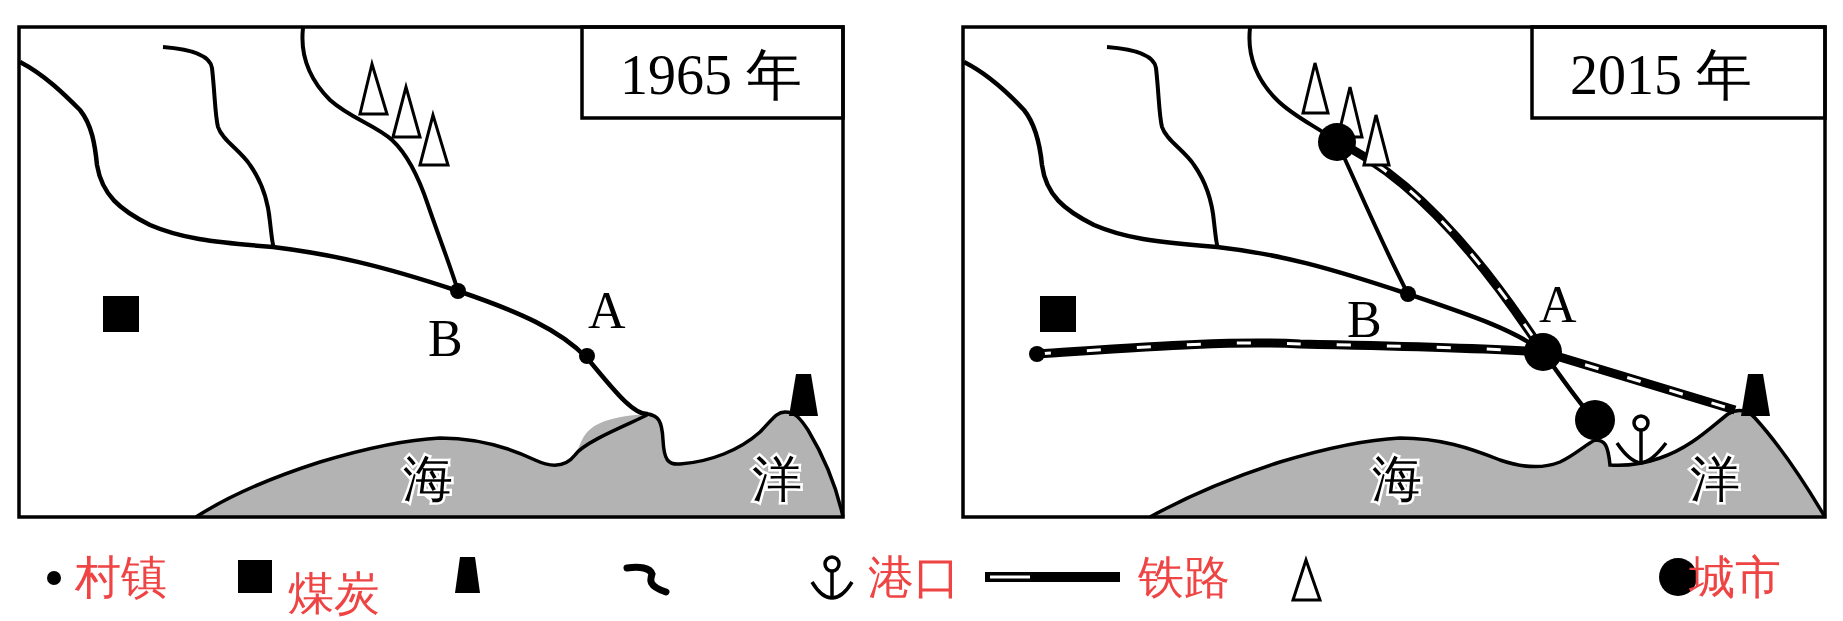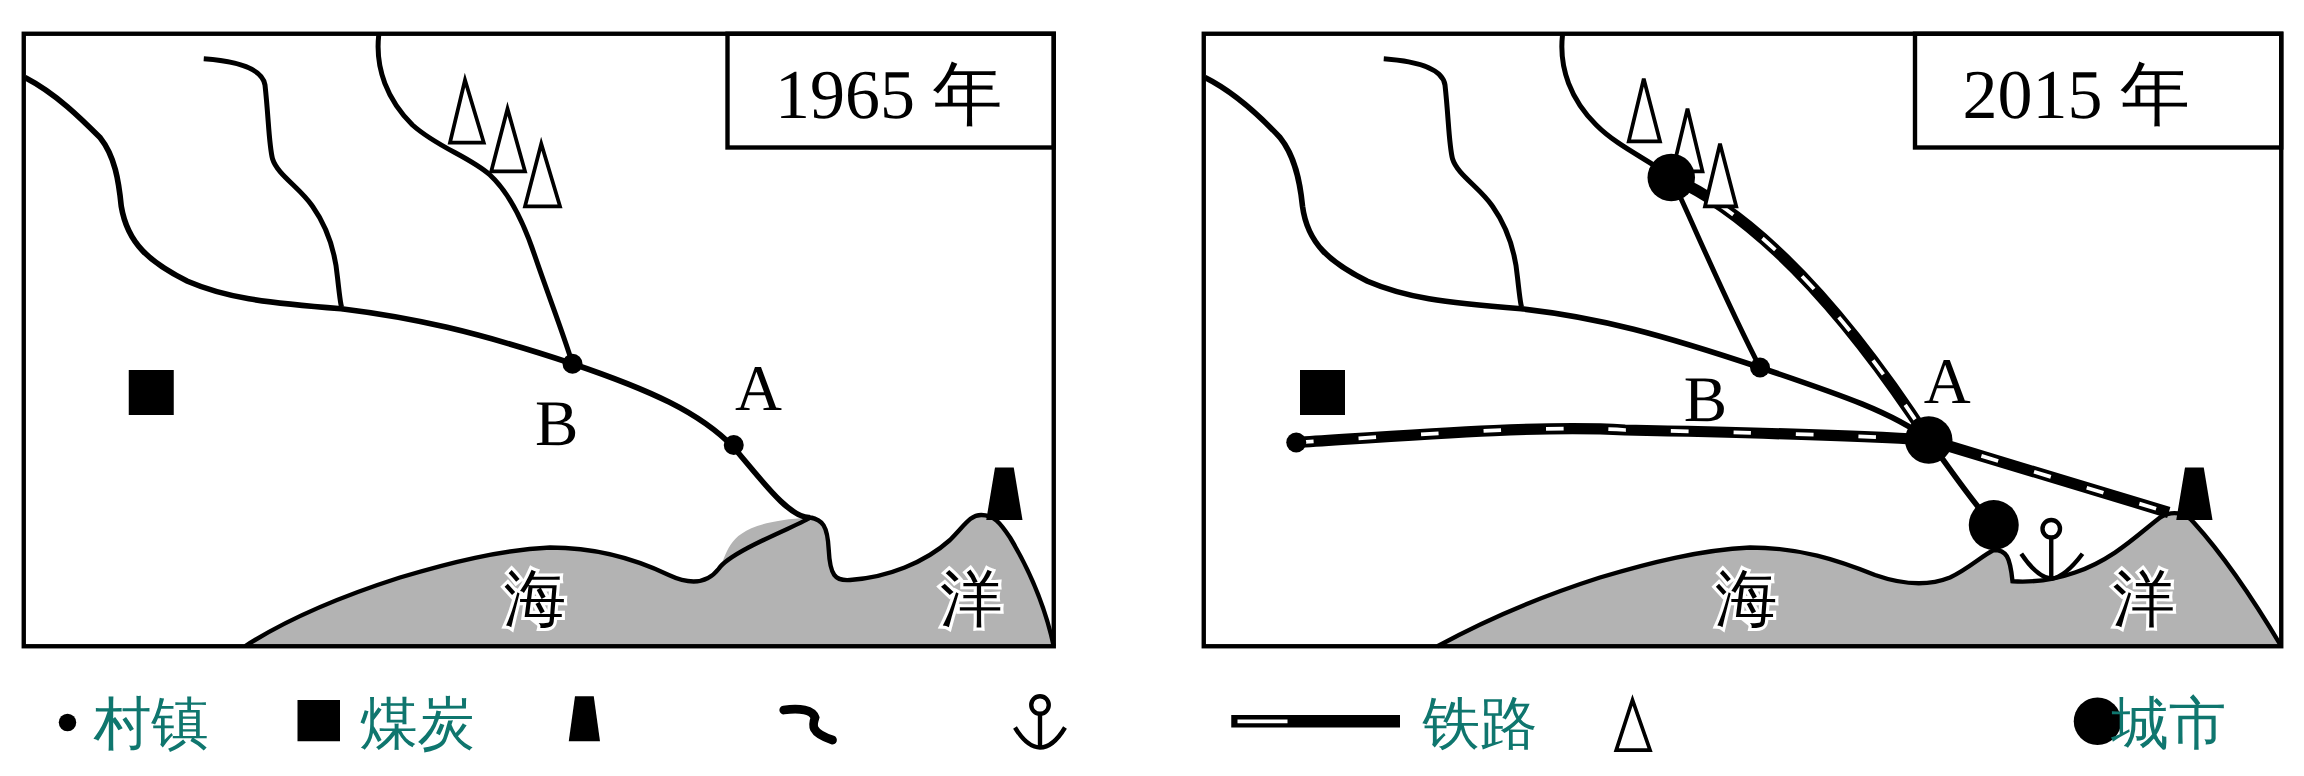--- a/index.html
+++ b/index.html
@@ -2,21 +2,21 @@
 <html><head>
 <meta charset="utf-8">
 <style>
   html, body { margin:0; padding:0; background:#ffffff; }
   body { width:1843px; height:621px; position:relative; overflow:hidden; font-family:"DejaVu Serif","Liberation Serif",serif; }
   svg { position:absolute; left:0; top:0; }
   .lbl { font-family:"Liberation Serif","DejaVu Serif",serif; fill:#000; }
   .yr { font-family:"Liberation Serif","DejaVu Serif",serif; fill:#000; font-size:56px; }
   .sea-lbl { font-family:"DejaVu Sans","Liberation Sans",sans-serif; font-size:50px; fill:#000; stroke:#fff; stroke-width:5px; paint-order:stroke; }
   .legend { position:absolute; left:0; top:540px; width:1843px; height:80px; }
-  .lg-text { position:absolute; top:10px; font-family:Liberation Sans, sans-serif; font-size:46px; line-height:56px; color:#0f766e; white-space:nowrap; }
+  .lg-text { position:absolute; top:10px; font-family:Liberation Serif, serif; font-size:46px; line-height:56px; color:#ef4444; white-space:nowrap; }
 </style>
 </head>
 <body>
 
 <svg width="1843" height="540" viewBox="0 0 1843 540">
 
   <g>
 
     <path d="M196,517 C230,495 270,478 320,462 C360,450 400,440 440,438 C480,438 510,448 535,460 C550,467 565,468 575,455 C585,440 578,418 648,414 L650,412 C658,416 662,420 663,440 C664,460 668,465 680,464 C710,462 740,450 760,432 C772,420 776,412 785,412 C795,412 800,418 808,430 C820,450 835,480 843,517 Z" fill="#b3b3b3" stroke="none"></path>
     <path d="M196,517 C230,495 270,478 320,462 C360,450 400,440 440,438 C480,438 510,448 535,460 C550,467 565,468 575,455 C585,440 645,418 648,414 C658,416 662,420 663,440 C664,460 668,465 680,464 C710,462 740,450 760,432 C772,420 776,412 785,412 C795,412 800,418 808,430 C820,450 835,480 843,517" fill="none" stroke="#000" stroke-width="3.5"></path>
@@ -110,16 +110,17 @@
       <path d="M812,582 C818,592 825,598 832,598 C839,598 846,592 852,582"></path>
     </g>
     <g>
       <line x1="985" y1="577" x2="1120" y2="577" stroke="#000" stroke-width="10"></line>
       <line x1="990" y1="577" x2="1030" y2="577" stroke="#fff" stroke-width="3"></line>
     </g>
     <polygon points="1306,560 1293,600 1320,600" fill="#fff" stroke="#000" stroke-width="3"></polygon>
     <circle cx="1678" cy="577" r="19" fill="#000"></circle>
   </svg>
   <span class="lg-text" style="left:75px;">村镇</span>
-  <span class="lg-text" style="left:288px;">煤炭</span>
+  <span class="lg-text" style="left:288px;margin-top:16px;">煤炭</span>
+  <span class="lg-text" style="left:868px;">港口</span>
   <span class="lg-text" style="left:1138px;">铁路</span>
   <span class="lg-text" style="left:1689px;text-align:center;">城市</span>
 </div>
 
 </body></html>

